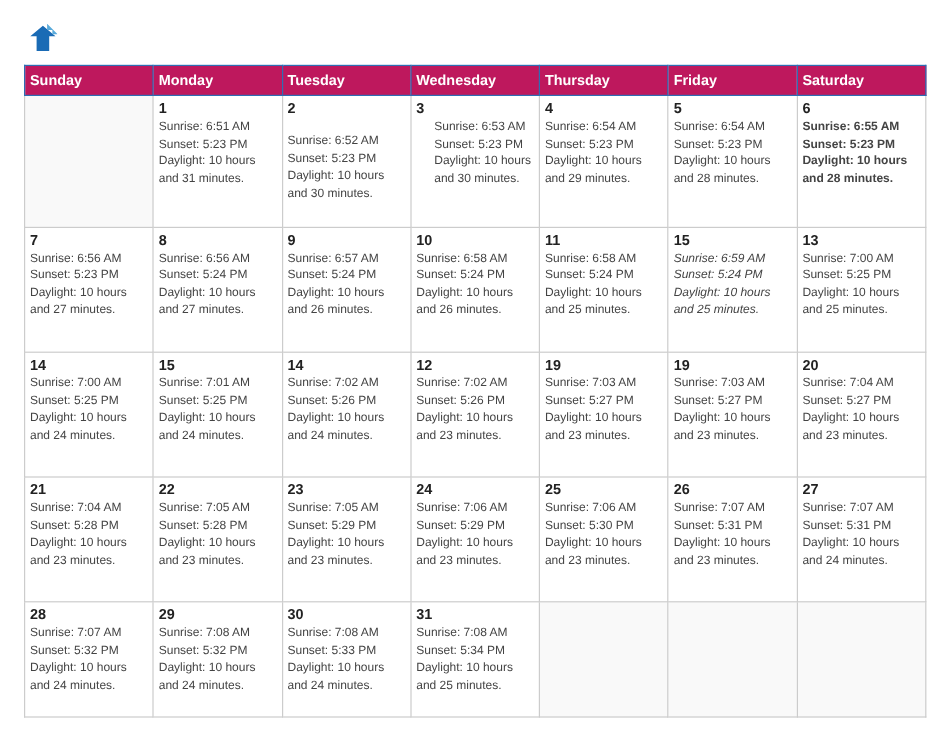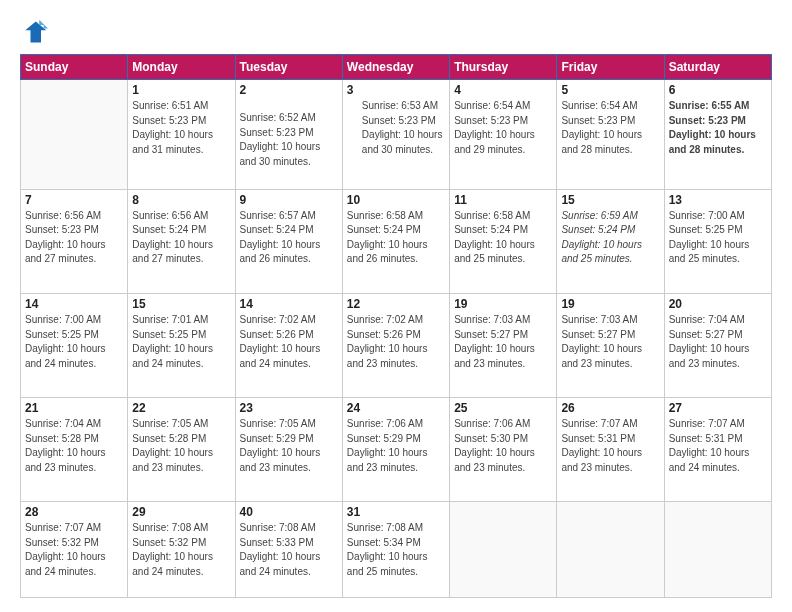--- a/index.html
+++ b/index.html
@@ -339,21 +339,21 @@
 and 24 minutes.</div>
           </td>
           <td>
             <span class="day-num">29</span>
             <div class="day-info" style="white-space: pre-line;">Sunrise: 7:08 AM
 Sunset: 5:32 PM
 Daylight: 10 hours
 and 24 minutes.</div>
           </td>
           <td>
-            <span class="day-num">40</span>
+            <span class="day-num">30</span>
             <div class="day-info" style="white-space: pre-line;">Sunrise: 7:08 AM
 Sunset: 5:33 PM
 Daylight: 10 hours
 and 24 minutes.</div>
           </td>
           <td>
             <span class="day-num">31</span>
             <div class="day-info" style="white-space: pre-line;">Sunrise: 7:08 AM
 Sunset: 5:34 PM
 Daylight: 10 hours

